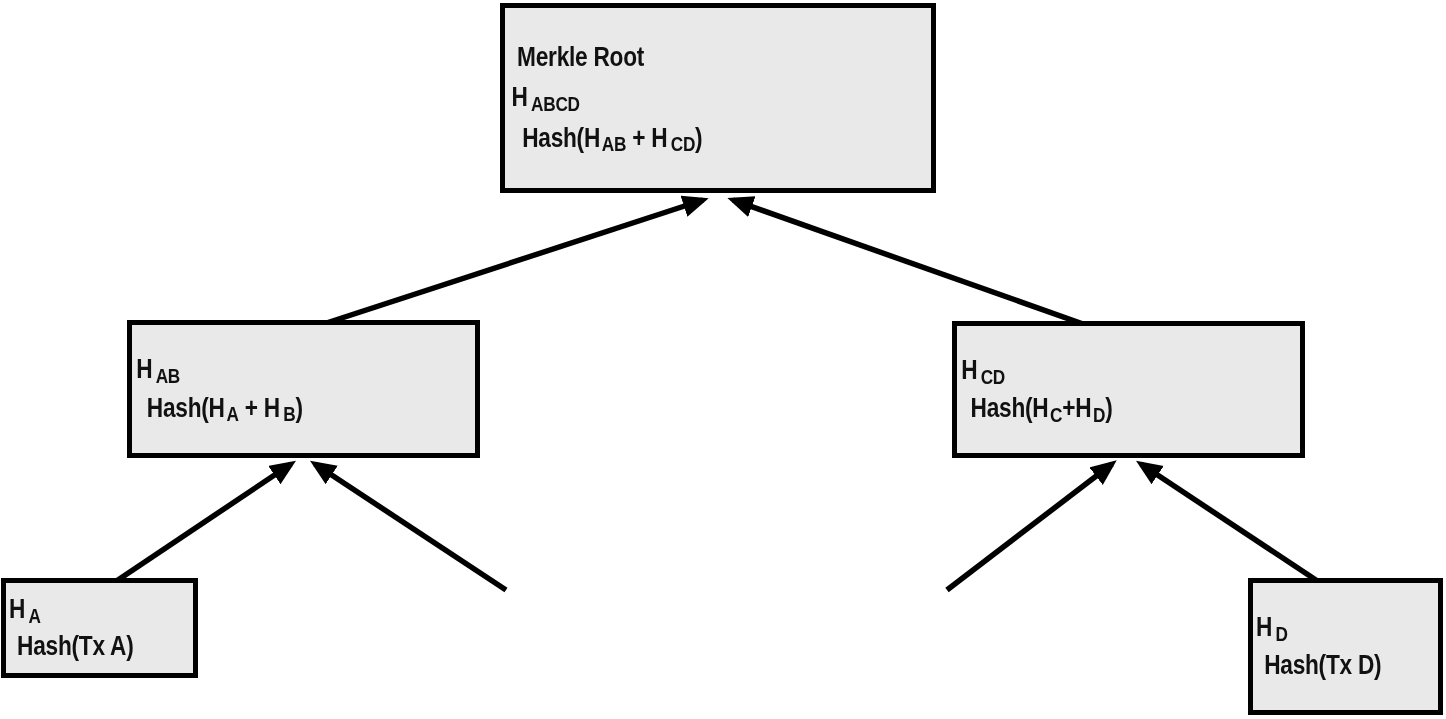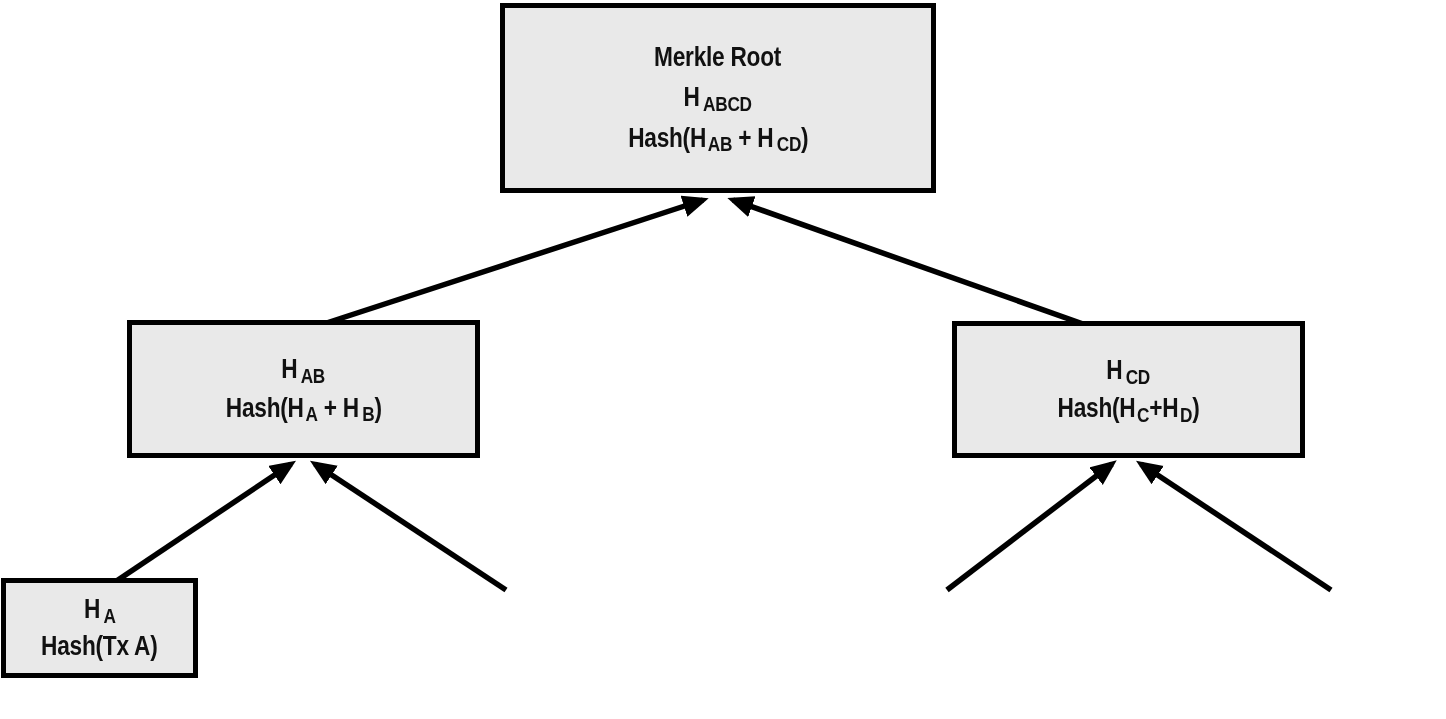--- a/index.html
+++ b/index.html
@@ -27,21 +27,21 @@
   }
   .arrowhead-fill { fill: var(--arrow, #000000); }
 
   .node {
     position: absolute;
     box-sizing: border-box;
     background: var(--node_fill, #e9e9e9);
     border: 5px solid var(--node_border, #000000);
     display: flex;
     flex-direction: column;
-    align-items: center;
+    align-items: flex-start;
     justify-content: center;
     z-index: 2;
     color: #111111;
   }
   #node-root { left: 500px; top: 3px;   width: 436px; height: 190px; gap: 9px; }
   #node-hab  { left: 127px; top: 320px; width: 353px; height: 138px; gap: 7px; }
   #node-hcd  { left: 952px; top: 321px; width: 353px; height: 137px; gap: 7px; }
   #node-ha   { left: 1px;    top: 578px; width: 197px; height: 100px; gap: 6px; }
   #node-hb   { left: 418px;  top: 577px; width: 194px; height: 138px; gap: 6px; }
   #node-hc   { left: 832px;  top: 577px; width: 198px; height: 138px; gap: 6px; }
@@ -102,14 +102,18 @@
     <span class="tline"><span>Hash(H</span><sub class="tight">C</sub><span>+H</span><sub class="tight">D</sub><span>)</span></span>
   </div>
 
   <div class="node" id="node-ha">
     <span class="tline"><span>H</span><sub>A</sub></span>
     <span class="tline">Hash(Tx A)</span>
   </div>
 
 
 
+  <div class="node" id="node-hd">
+    <span class="tline"><span>H</span><sub>D</sub></span>
+    <span class="tline">Hash(Tx D)</span>
+  </div>
 
 </div>
 
 </body></html>

